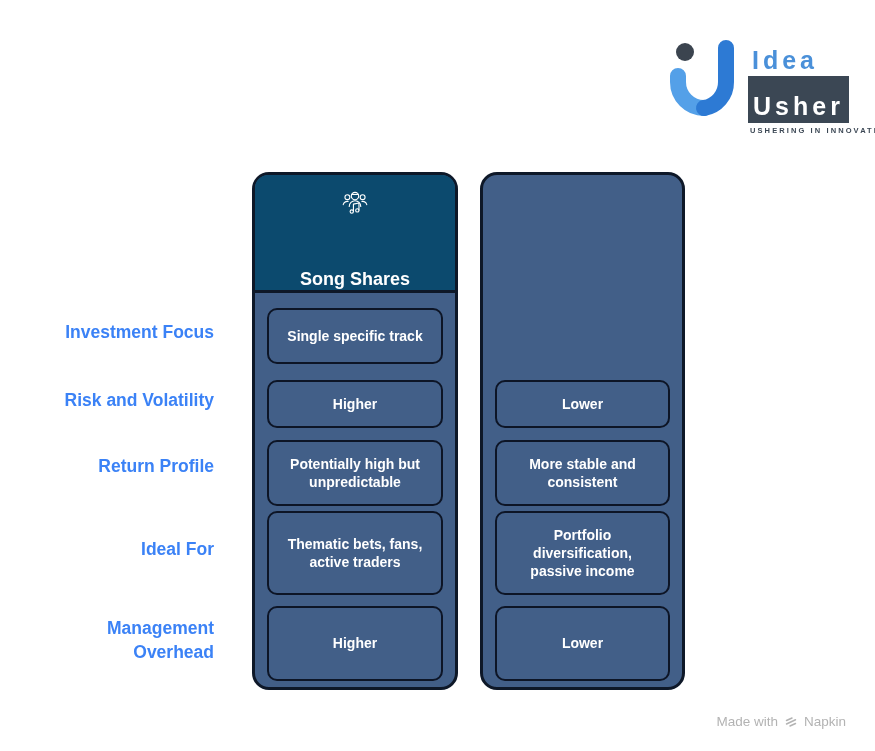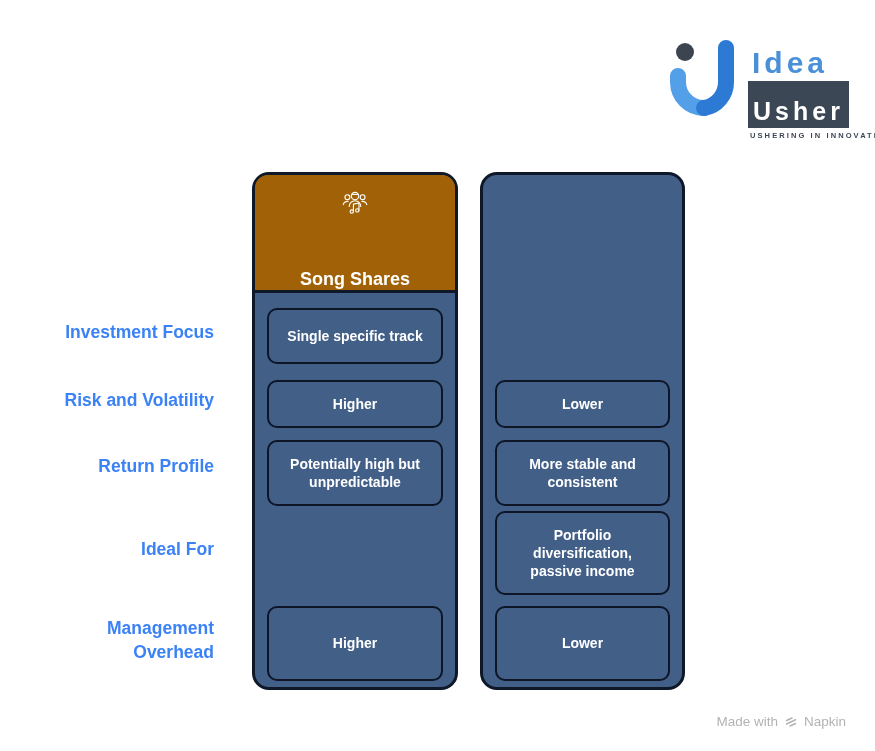--- a/index.html
+++ b/index.html
@@ -6,21 +6,21 @@
   #page{
     position:relative;width:875px;height:751px;background:#ffffff;overflow:hidden;
     font-family:"Liberation Sans", sans-serif;
   }
 
   
   .logo{position:absolute;left:662px;top:40px;display:flex;align-items:flex-start;}
   .logo-mark{width:80px;height:78px;flex:0 0 auto;}
   .logo-text{margin-left:6px;display:flex;flex-direction:column;align-items:flex-start;margin-top:8px;}
   .logo-word1{
-    color:#4a90d9;font-size:30px;font-weight:bold;letter-spacing:4px;line-height:1;
+    color:#4a90d9;font-size:25px;font-weight:bold;letter-spacing:4px;line-height:1;
     padding-left:4px;
   }
   .logo-word2{
     margin-top:3px;background:#3b4754;color:#ffffff;font-size:25px;font-weight:bold;
     letter-spacing:4px;line-height:1;padding:18px 5px 4px 5px;
   }
   .logo-tagline{
     margin-top:3px;color:#3b4754;font-size:7.5px;font-weight:bold;letter-spacing:2.1px;
     padding-left:2px;white-space:nowrap;
   }
@@ -40,21 +40,21 @@
   .rl-4{top:431px;height:75px;}
 
   .column{
     position:absolute;top:0;height:518px;box-sizing:border-box;
     background:#425f88;border:3px solid #0e1828;border-radius:17px;
   }
   .col-0{left:252px;width:206px;}
   .col-1{left:480px;width:205px;}
 
   .col-header{
-    box-sizing:border-box;height:118px;background:#a16207;
+    box-sizing:border-box;height:118px;background:#0c4a6e;
     border-bottom:3px solid #0e1828;border-radius:13px 13px 0 0;
     display:flex;flex-direction:column;align-items:center;justify-content:flex-start;
     padding-top:16px;
     gap:44px;
   }
   .col-icon{width:56px;height:54px;}
   .col-title{margin-top:10px;color:#ffffff;font-size:18px;font-weight:bold;}
 
   .cell{
     position:absolute;left:12px;right:12px;box-sizing:border-box;
@@ -116,20 +116,21 @@
           <path d="M15.5,33.5 A12.5,12.5 0 0 1 40.5,33.5" stroke-linecap="round"></path>
           <circle cx="21" cy="44.5" r="3.6"></circle>
           <circle cx="33" cy="42" r="3.6"></circle>
           <path d="M24.6,44.5 V28.5 L36.6,26 V42" stroke-linejoin="round"></path>
         </svg>
         <div class="col-title">Song Shares</div>
       </div>
       <div class="cell c-0">Single specific track</div>
       <div class="cell c-1">Higher</div>
       <div class="cell c-2">Potentially high but unpredictable</div>
+      <div class="cell c-3">Thematic bets, fans, active traders</div>
       <div class="cell c-4">Higher</div>
     </div>
 
     <div class="column col-1">
       <div class="cell c-1">Lower</div>
       <div class="cell c-2">More stable and consistent</div>
       <div class="cell c-3">Portfolio diversification, passive income</div>
       <div class="cell c-4">Lower</div>
     </div>
 

